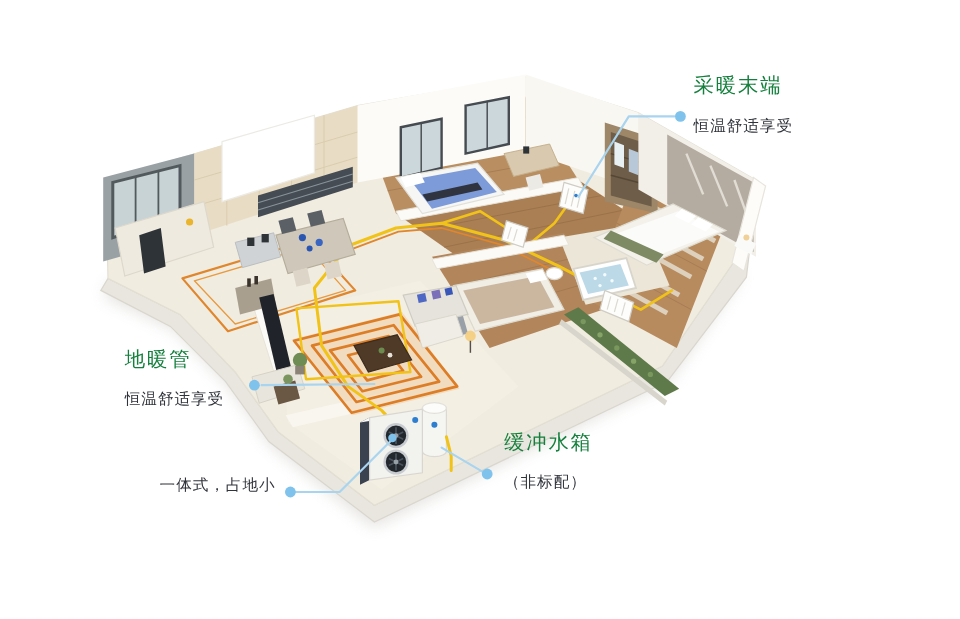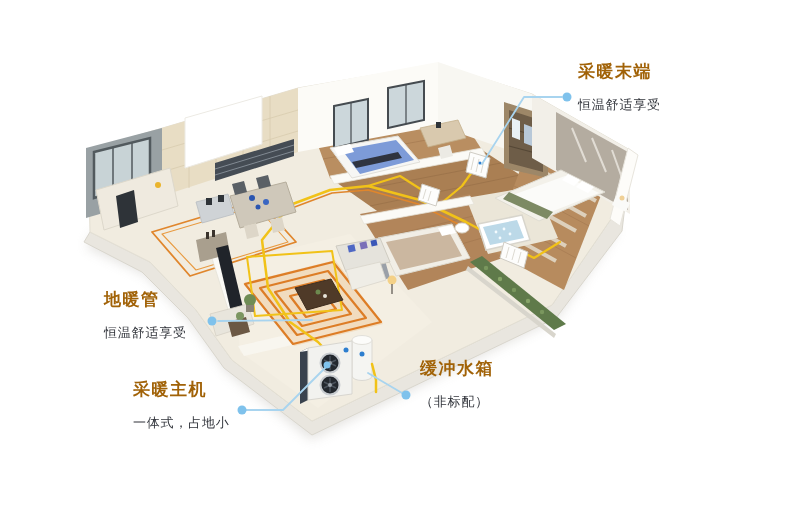--- a/index.html
+++ b/index.html
@@ -1,20 +1,20 @@
 <!DOCTYPE html>
 <html><head>
 <meta charset="utf-8">
 <style>
   html,body{margin:0;padding:0;background:#ffffff;}
   #stage{position:relative;width:800px;height:516px;background:#ffffff;overflow:hidden;
          font-family:"Liberation Sans",sans-serif;}
   #scene{position:absolute;left:0;top:0;}
   .callout{position:absolute;white-space:nowrap;}
-  .callout .title{font-size:17px;font-weight:bold;color:#a16207;letter-spacing:1.5px;line-height:1.1;}
+  .callout .title{font-size:17px;font-weight:normal;color:#15803d;letter-spacing:1.5px;line-height:1.1;}
   .callout .sub{font-size:13px;color:#30333a;margin-top:16px;letter-spacing:0.8px;line-height:1.1;}
 </style>
 </head>
 <body>
 
 <div id="stage">
 
   <svg id="scene" width="800" height="516" viewBox="0 0 800 516">
     <defs>
       <filter id="soft" x="-30%" y="-30%" width="160%" height="160%">
@@ -264,21 +264,20 @@
     <div class="title">采暖末端</div>
     <div class="sub">恒温舒适享受</div>
   </div>
 
   <div class="callout" style="left:104px;top:291px">
     <div class="title">地暖管</div>
     <div class="sub">恒温舒适享受</div>
   </div>
 
   <div class="callout" style="left:133px;top:381px">
-    <div class="title">采暖主机</div>
     <div class="sub">一体式，占地小</div>
   </div>
 
   <div class="callout" style="left:420px;top:360px">
     <div class="title">缓冲水箱</div>
     <div class="sub">（非标配）</div>
   </div>
 
 </div>
 

